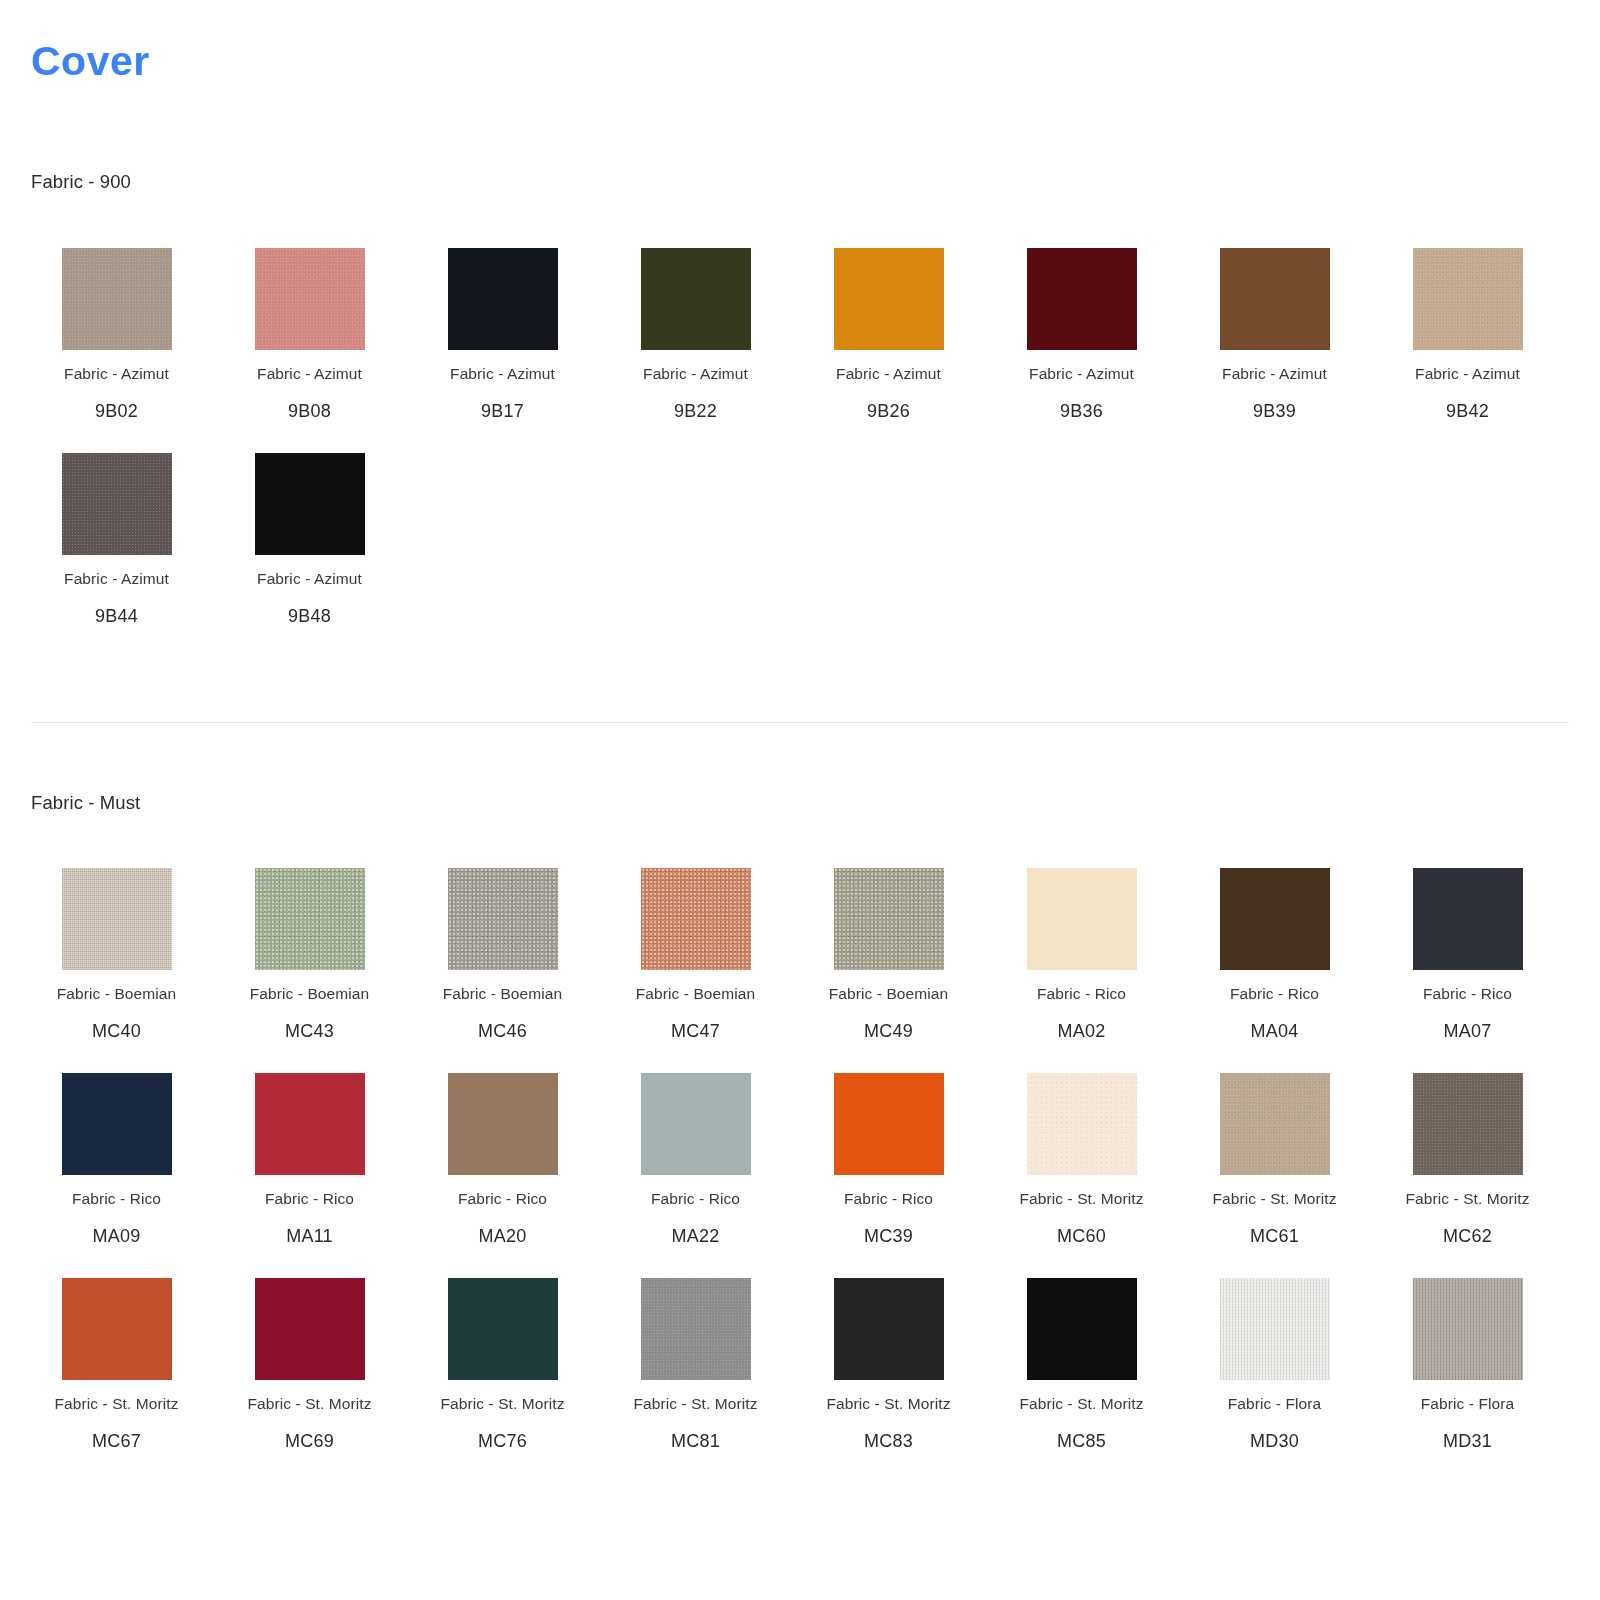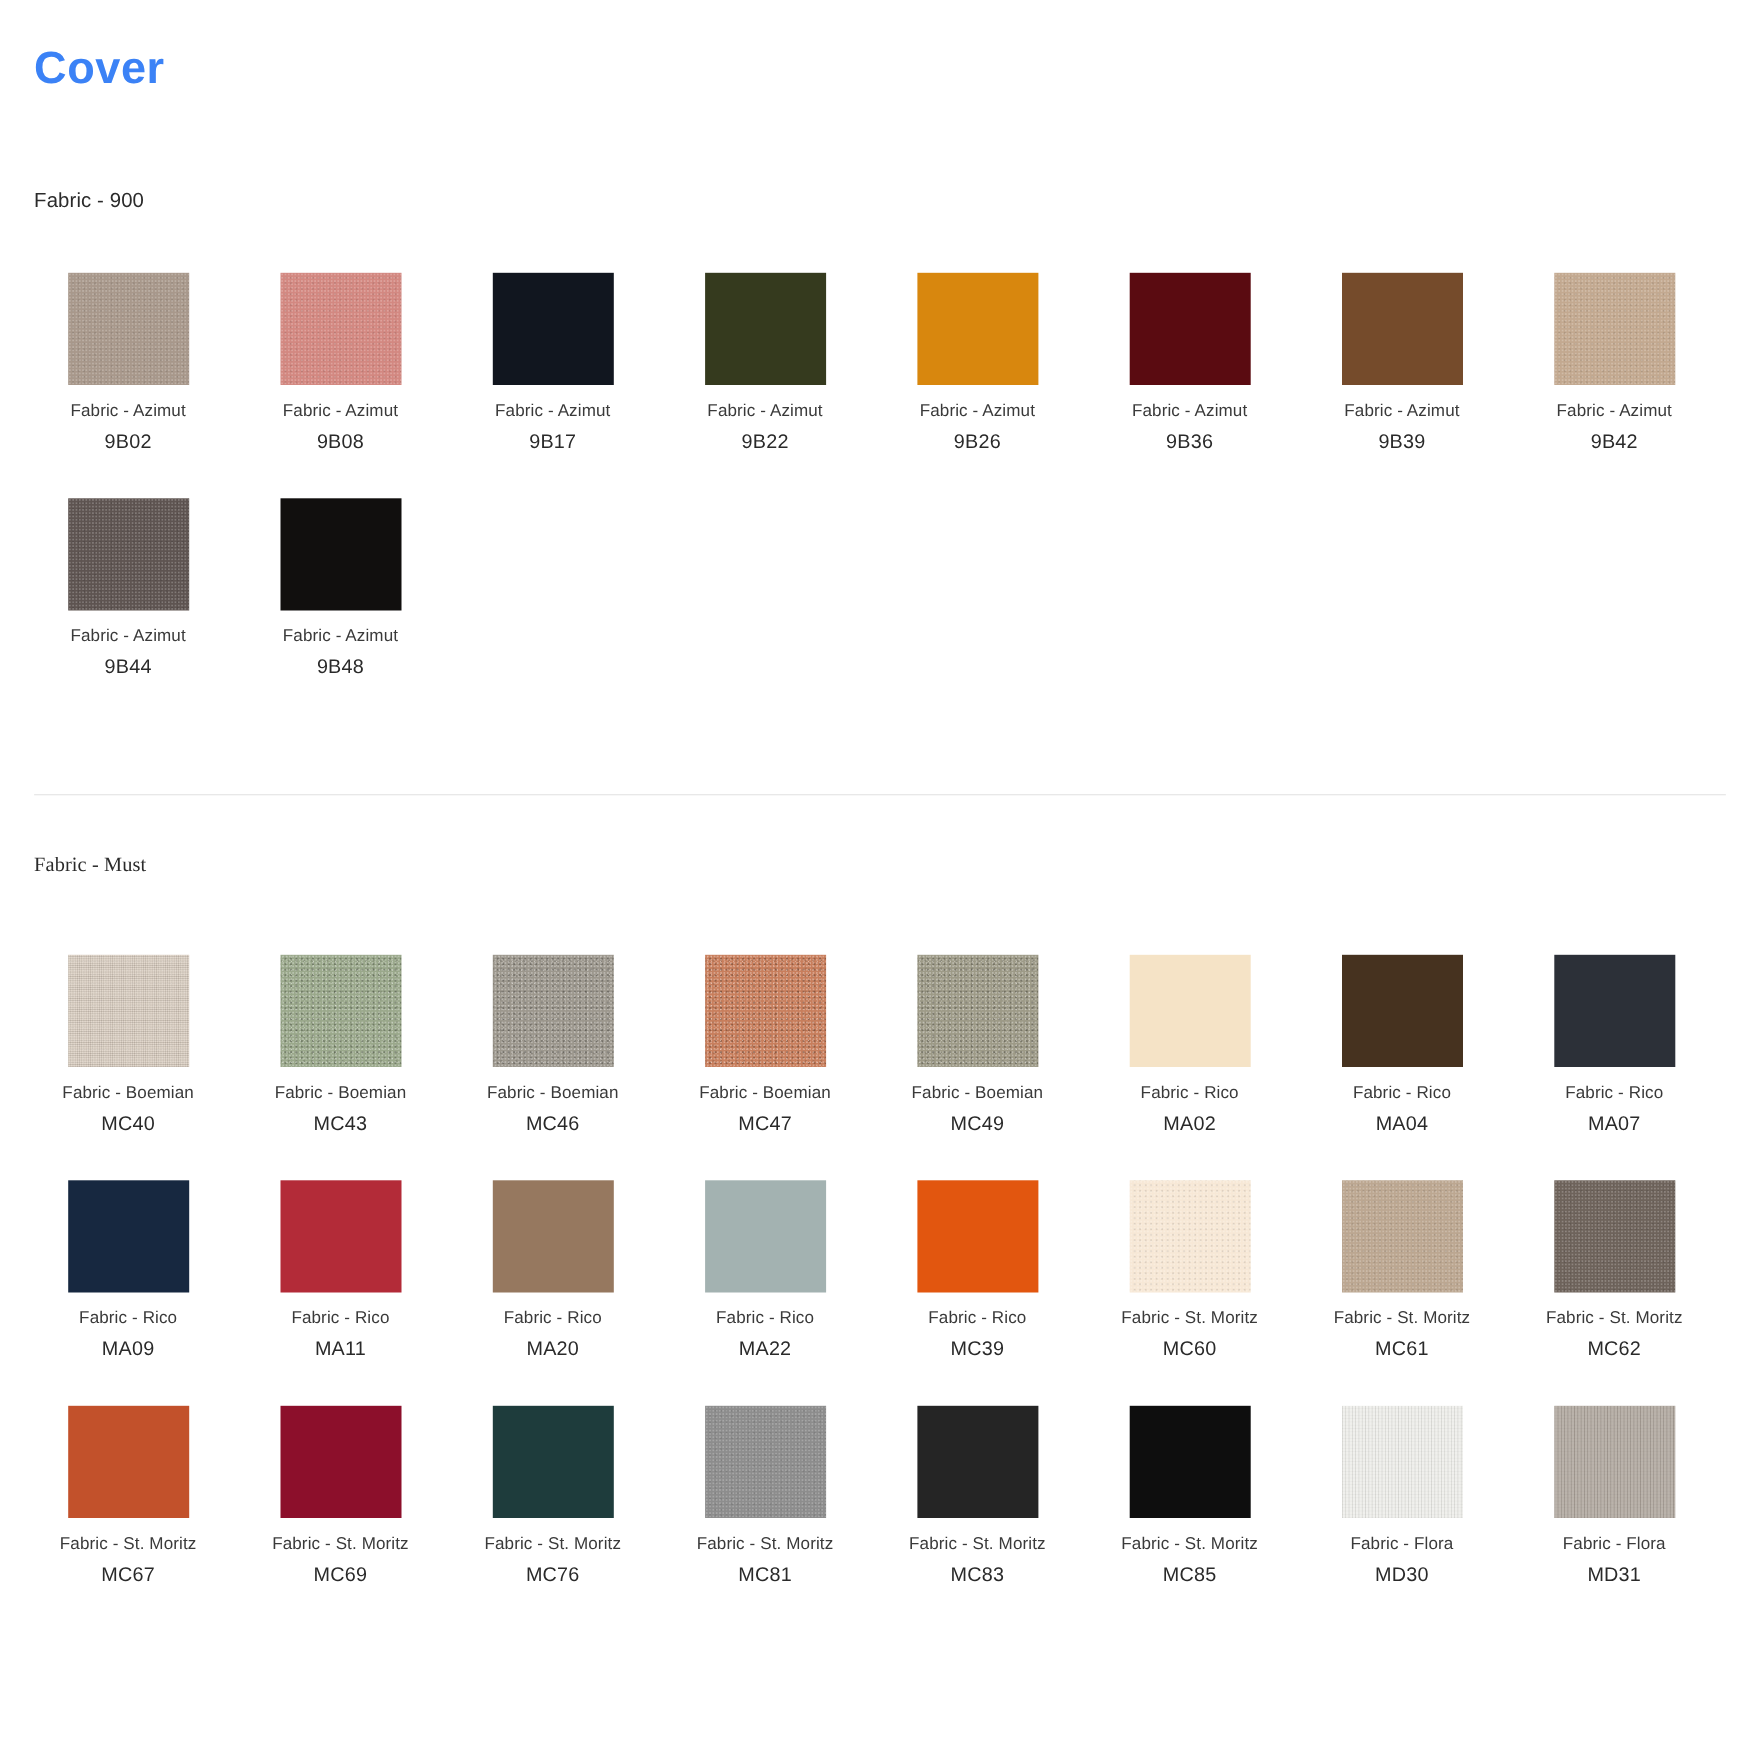--- a/index.html
+++ b/index.html
@@ -55,21 +55,21 @@
   .section-label {
     position: absolute;
     left: 31px;
     top: 0px;
     font-size: 18.5px;
     font-weight: 400;
     color: #2b2b2b;
     letter-spacing: 0.1px;
     margin-top: 36px;
   }
-  .section-2 .section-label { top: 41px; font-family: Liberation Serif, serif; }
+  .section-2 .section-label { top: 56px; }
 
   
   .swatch-grid {
     position: absolute;
     left: 0;
     top: 105px;
     width: 1600px;
     display: grid;
     grid-template-columns: repeat(8, 193px);
     padding-left: 20px;
@@ -102,21 +102,21 @@
 
   .swatch-name {
     margin-top: 15px;
     font-size: 15.5px;
     color: #3a3a3a;
     text-align: center;
     white-space: nowrap;
     letter-spacing: 0.1px;
   }
   .swatch-code {
-    margin-top: 8px;
+    margin-top: 18px;
     font-size: 18px;
     color: #2a2a2a;
     text-align: center;
     white-space: nowrap;
     letter-spacing: 0.2px;
   }
 
   
   .tex-flat { background: none; }
 

